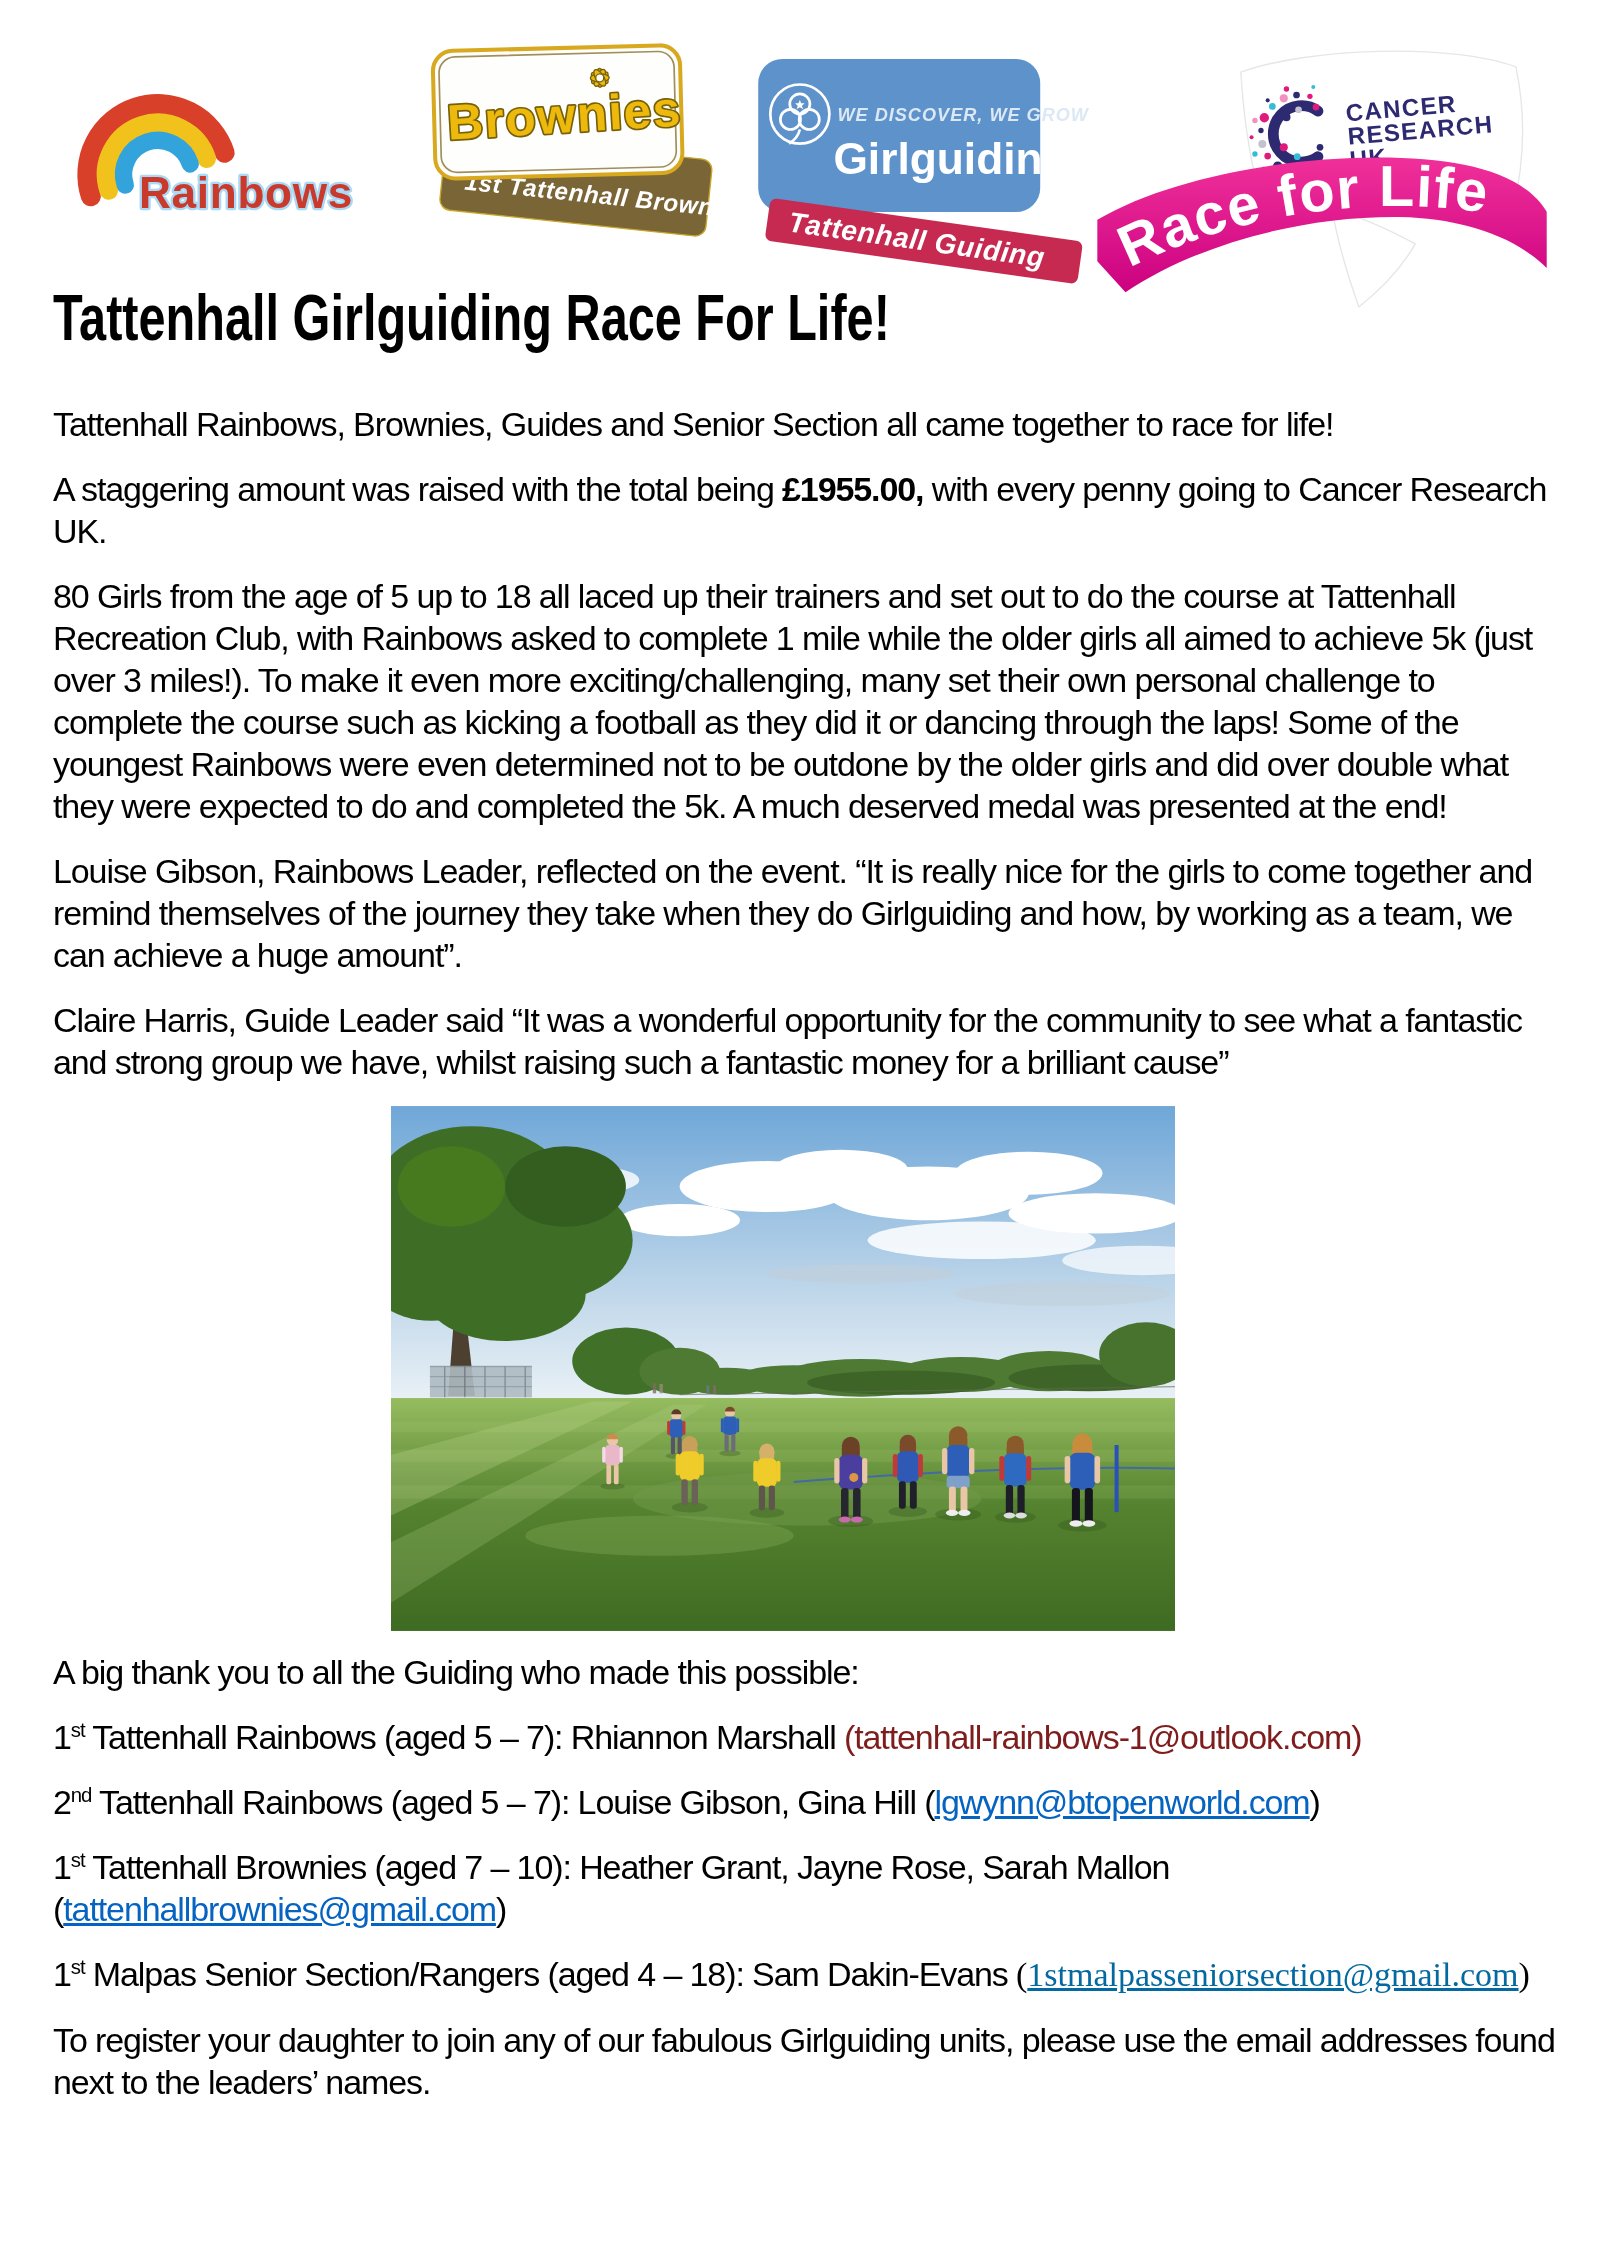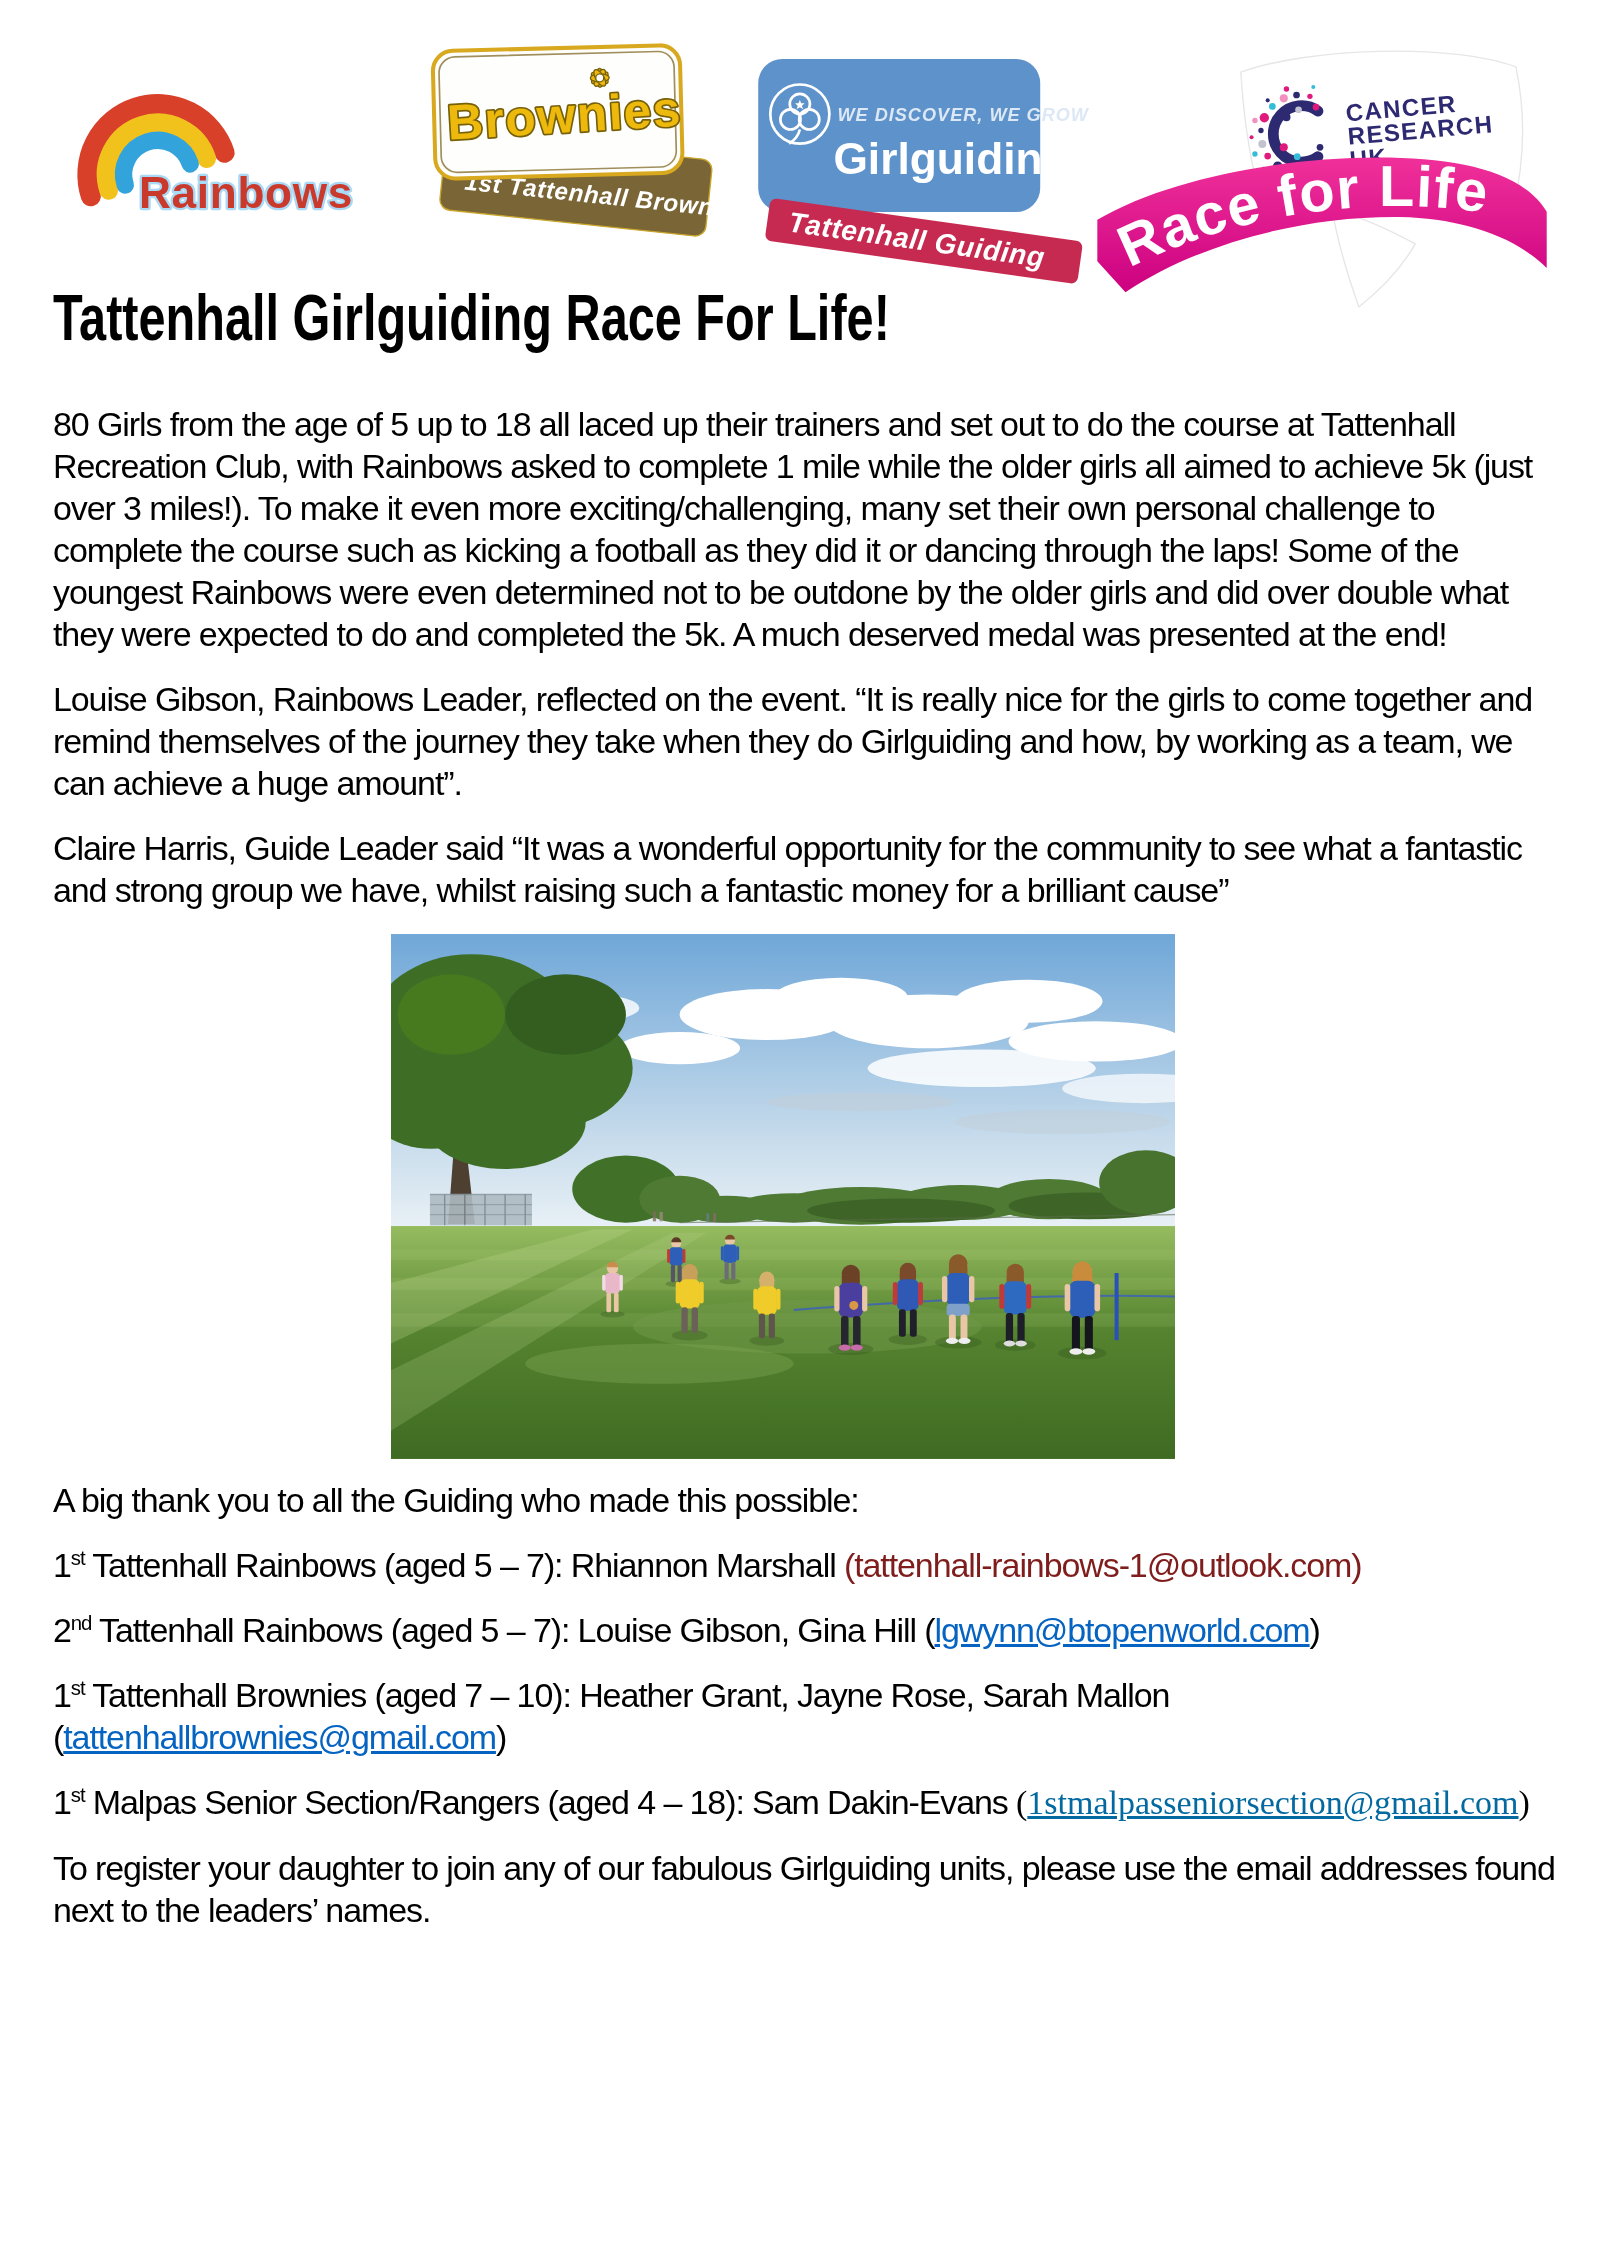--- a/index.html
+++ b/index.html
@@ -142,21 +142,23 @@
       <text class="rfl-word">
         <textPath href="#rflArc" startOffset="12">Race for Life</textPath>
       </text>
     </svg>
   </header>
 
   <main class="article">
 
     <h1><span class="condense">Tattenhall Girlguiding Race For Life!</span></h1>
 
-
+    <p>Tattenhall Rainbows, Brownies, Guides and Senior Section all came together to race for life!</p>
+
+    <p><span>A staggering amount was raised with the total being </span><strong>£1955.00,</strong><span> with every penny going to Cancer Research UK.</span></p>
 
     <p>80 Girls from the age of 5 up to 18 all laced up their trainers and set out to do the course at Tattenhall Recreation Club, with Rainbows asked to complete 1 mile while the older girls all aimed to achieve 5k (just over 3 miles!). To make it even more exciting/challenging, many set their own personal challenge to complete the course such as kicking a football as they did it or dancing through the laps! Some of the youngest Rainbows were even determined not to be outdone by the older girls and did over double what they were expected to do and completed the 5k. A much deserved medal was presented at the end!</p>
 
     <p>Louise Gibson, Rainbows Leader, reflected on the event. “It is really nice for the girls to come together and remind themselves of the journey they take when they do Girlguiding and how, by working as a team, we can achieve a huge amount”.</p>
 
     <p>Claire Harris, Guide Leader said “It was a wonderful opportunity for the community to see what a fantastic and strong group we have, whilst raising such a fantastic money for a brilliant cause”</p>
 
     <figure class="photo">
       <svg viewBox="0 0 1168 782">
         <defs>

